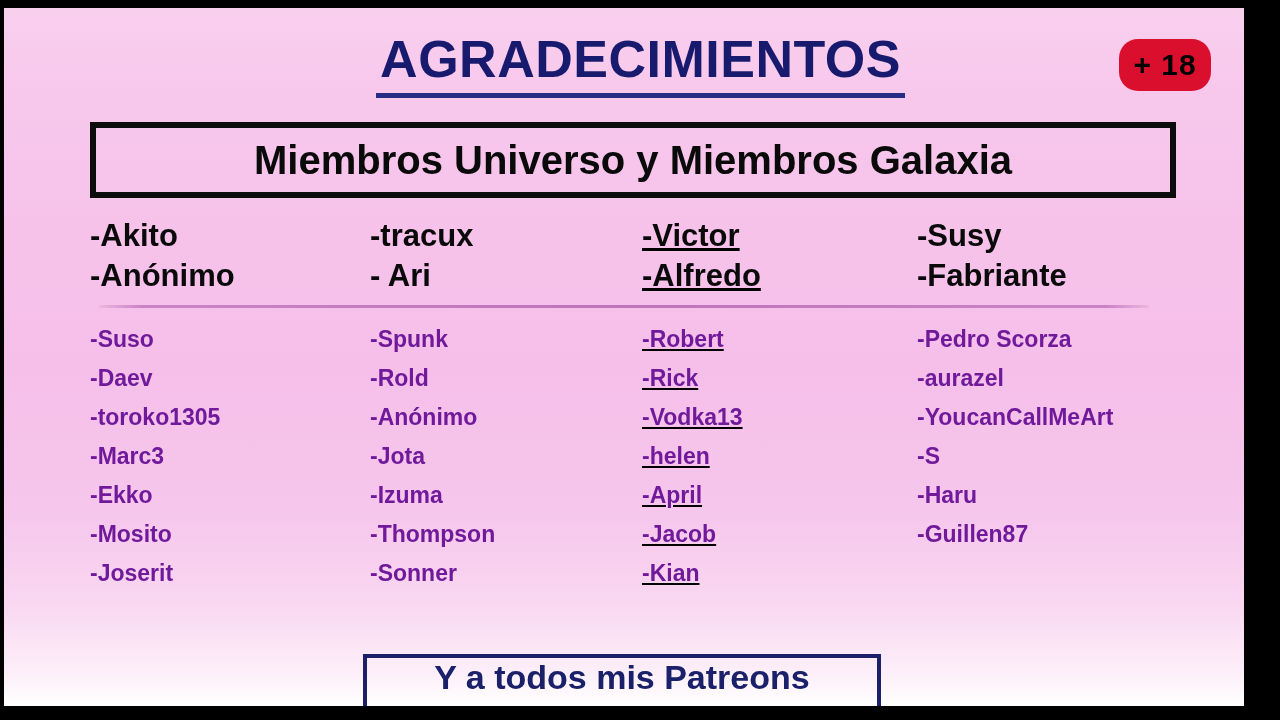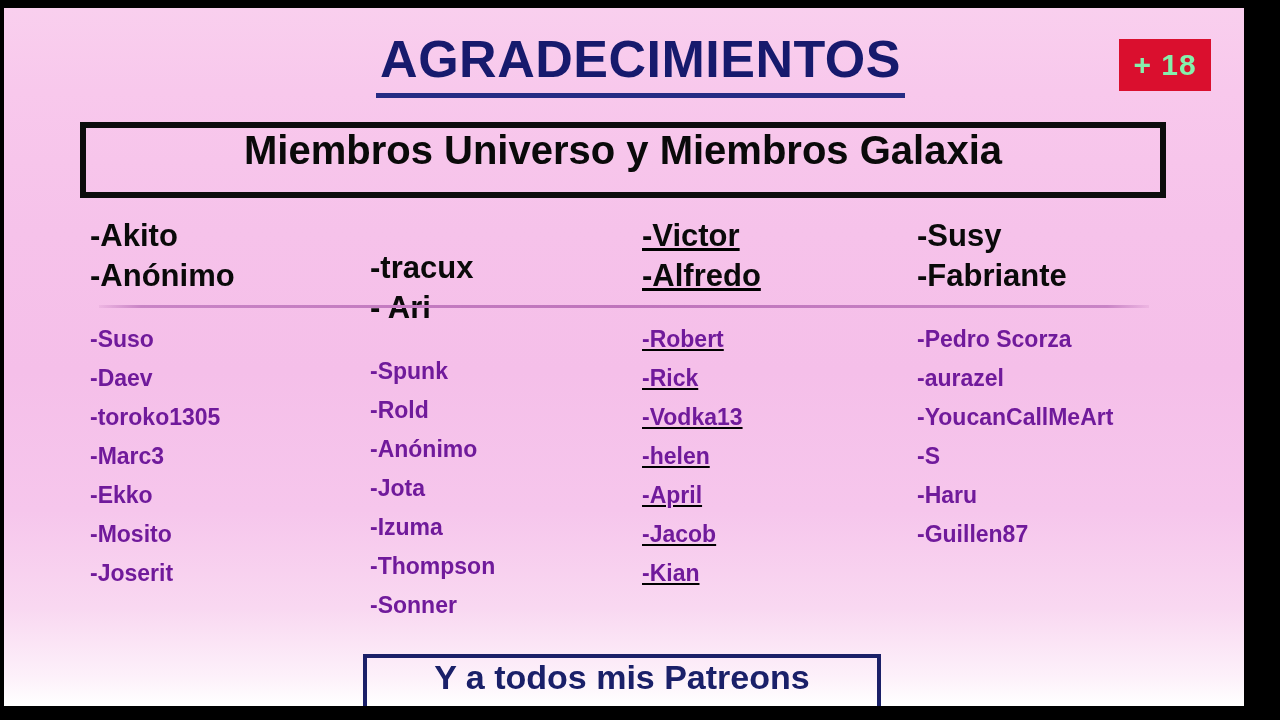--- a/index.html
+++ b/index.html
@@ -91,39 +91,41 @@
   }
 
   
   #age-badge {
     position: absolute;
     right: 33px;
     top: 31px;
     width: 92px;
     height: 52px;
     background: #da0f2e;
-    color: #86efac;
+    color: #000000;
     font-size: 30px;
     font-weight: 700;
     display: flex;
     align-items: center;
     justify-content: center;
     letter-spacing: 1px;
+    border-radius: 19px;
   }
 
   
   #section-box {
     position: absolute;
-    left: 76px;
+    left: 86px;
     top: 114px;
     width: 1086px;
     height: 76px;
     border: 6px solid #0c0c0c;
     box-sizing: border-box;
     display: flex;
+    align-items: center;
     justify-content: center;
     background: transparent;
   }
   #section-title {
     font-size: 40px;
     font-weight: 700;
     color: #0a0a0a;
     letter-spacing: 0px;
     white-space: nowrap;
   }
@@ -132,21 +134,21 @@
   .cols {
     position: absolute;
     left: 0;
     width: 1273px;
   }
   .col {
     position: absolute;
     top: 0;
   }
   .c0 { left: 86px; }
-  .c1 { left: 366px; margin-top: 32px; }
+  .c1 { left: 366px; }
   .c2 { left: 638px; text-decoration: underline; }
   .c3 { left: 913px; }
 
   
   #group-black { top: 208px; }
   #group-black .name {
     font-size: 31px;
     font-weight: 700;
     color: #0a0a0a;
     line-height: 40px;

